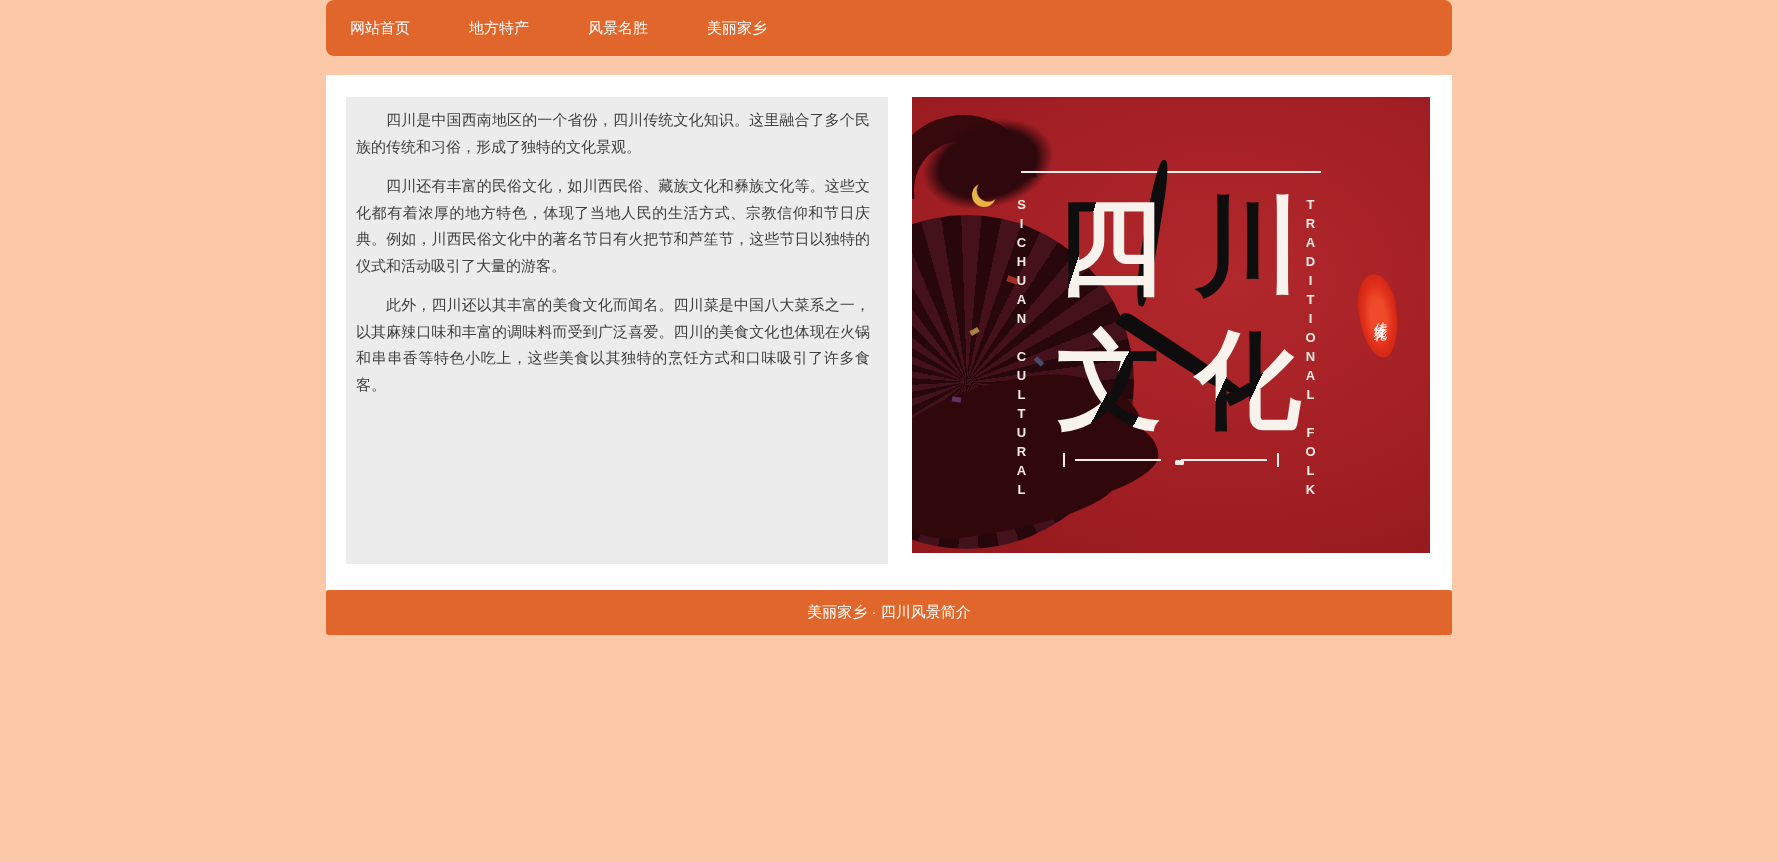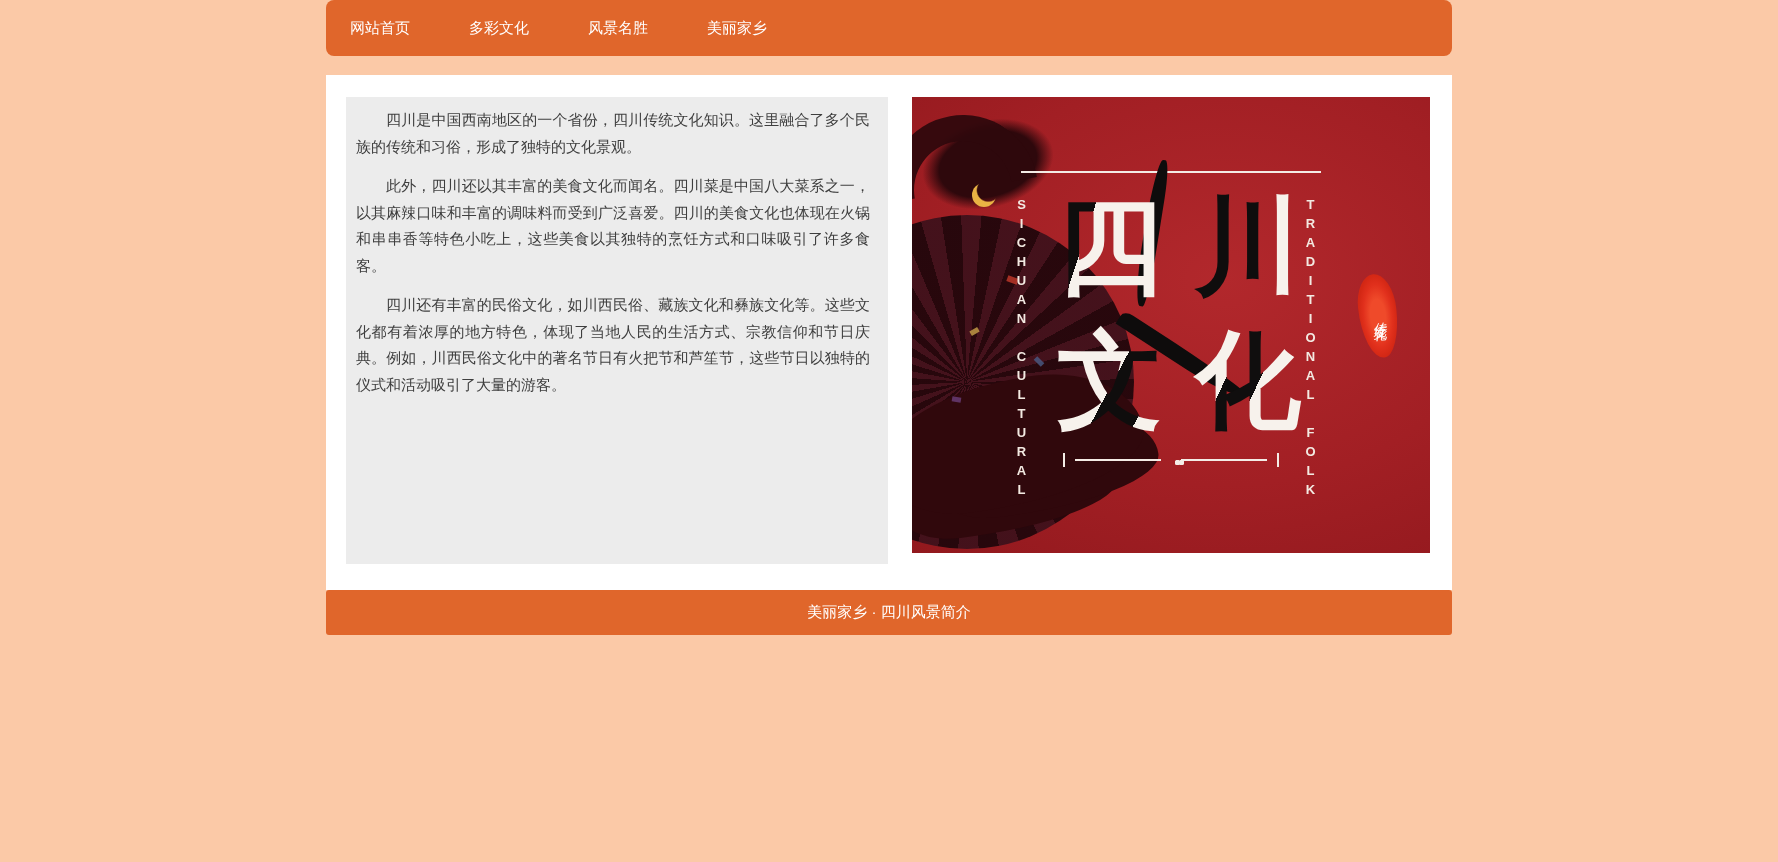--- a/index.html
+++ b/index.html
@@ -132,32 +132,32 @@
   }
 </style>
 </head>
 <body>
 
 <div class="wrap">
 
   <nav class="topnav">
     <ul>
       <li>网站首页</li>
-      <li>多彩文化</li>
+      <li>地方特产</li>
       <li>风景名胜</li>
       <li>美丽家乡</li>
     </ul>
   </nav>
 
   <main class="card">
 
     <section class="text-panel">
       <p>四川是中国西南地区的一个省份，四川传统文化知识。这里融合了多个民族的传统和习俗，形成了独特的文化景观。</p>
+      <p>四川还有丰富的民俗文化，如川西民俗、藏族文化和彝族文化等。这些文化都有着浓厚的地方特色，体现了当地人民的生活方式、宗教信仰和节日庆典。例如，川西民俗文化中的著名节日有火把节和芦笙节，这些节日以独特的仪式和活动吸引了大量的游客。</p>
       <p>此外，四川还以其丰富的美食文化而闻名。四川菜是中国八大菜系之一，以其麻辣口味和丰富的调味料而受到广泛喜爱。四川的美食文化也体现在火锅和串串香等特色小吃上，这些美食以其独特的烹饪方式和口味吸引了许多食客。</p>
-      <p>四川还有丰富的民俗文化，如川西民俗、藏族文化和彝族文化等。这些文化都有着浓厚的地方特色，体现了当地人民的生活方式、宗教信仰和节日庆典。例如，川西民俗文化中的著名节日有火把节和芦笙节，这些节日以独特的仪式和活动吸引了大量的游客。</p>
     </section>
 
     <aside class="poster">
 
       <div class="ink-a"></div>
       <div class="ink-b"></div>
       <div class="fan"></div>
       <div class="ink-c"></div>
       <div class="moon"></div>
       <div class="sp sp1"></div>

